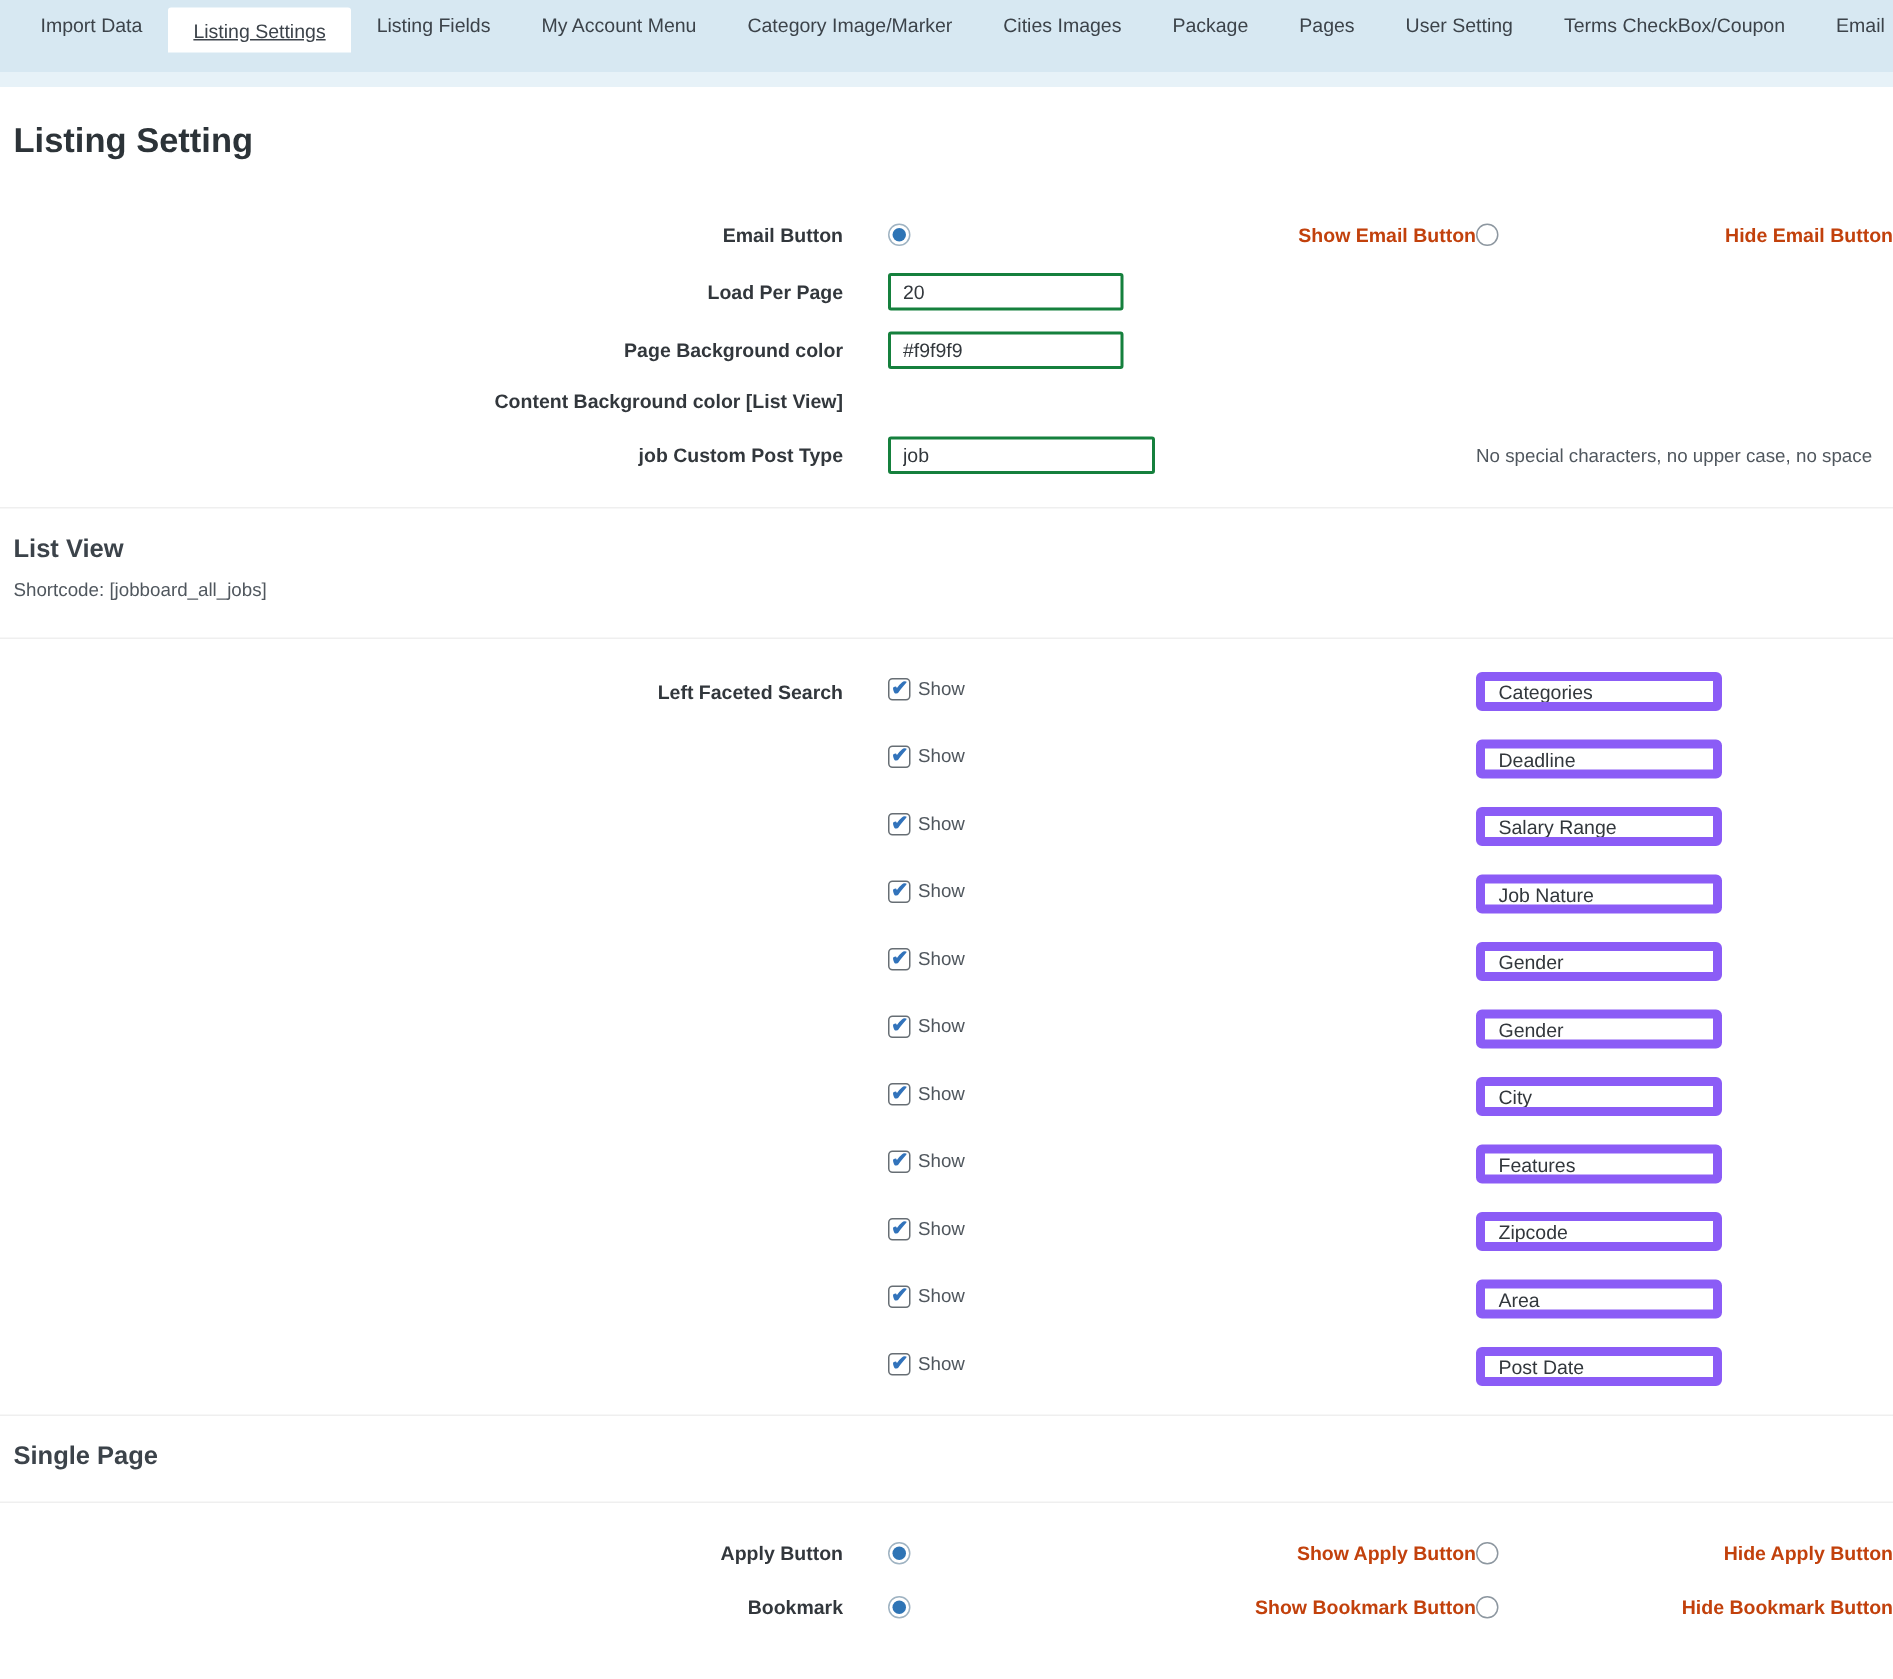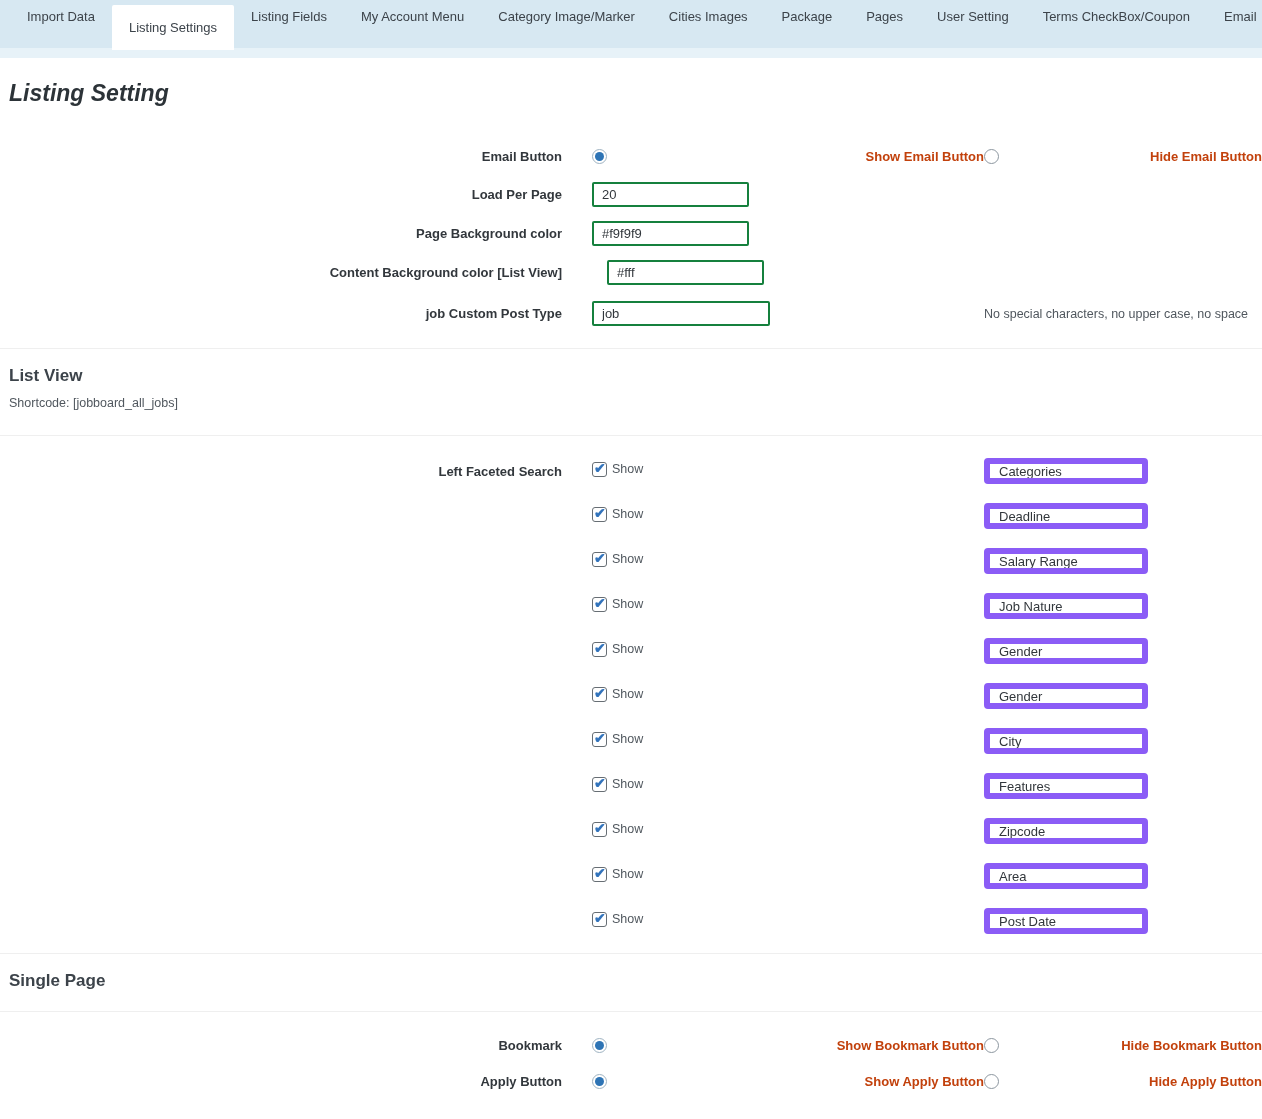--- a/index.html
+++ b/index.html
@@ -4,26 +4,26 @@
 <style>
   * { margin:0; padding:0; box-sizing:border-box; }
   html,body { width:1262px; height:1119px; overflow:hidden; background:#fff;
     font-family:"Liberation Sans", sans-serif; color:#32373c; }
 
   
   .tabbar { display:flex; align-items:flex-start; background:#d7e8f2; height:48px;
     padding-left:10px; position:relative; }
   .tab { height:33px; display:flex; align-items:center; padding:0 17px;
     font-size:13px; color:#3c434a; cursor:pointer; white-space:nowrap; }
-  .tab.active { background:#fff; height:45px; margin-top:5px; border-radius:2px 2px 0 0;
-    position:relative; z-index:2; }
+  .tab.active { background:#fff; height:30px; margin-top:5px; border-radius:2px 2px 0 0;
+    position:relative; z-index:2;text-decoration:underline; }
   .tabstrip { height:10px; background:#e7f2f8; }
 
   
-  .page-title { font-size:23px; font-weight:bold; color:#2c3338; margin:22px 0 0 9px;font-style:italic; }
+  .page-title { font-size:23px; font-weight:bold; color:#2c3338; margin:22px 0 0 9px; }
 
   .form { margin-top:42px; }
   .frow { display:grid; grid-template-columns:592px 392px 1fr; align-items:center; }
   .flabel { text-align:right; padding-right:30px; font-size:13px; font-weight:bold; color:#32373c; }
   .mb18 { margin-bottom:18px; }
   .mb14 { margin-bottom:14px; }
   .mb16 { margin-bottom:16px;gap:15px; }
 
   .radio-opt { display:flex; align-items:center; gap:3px; font-size:13px; font-weight:bold;
     color:#c2410c; cursor:pointer;justify-content:space-between; }
@@ -136,21 +136,20 @@
   </div>
 
   <div class="frow mb14">
     <div class="flabel">Page Background color</div>
     <div><input class="tinput w157" type="text" value="#f9f9f9" style=""></div>
     <div></div>
   </div>
 
   <div class="frow mb16">
     <div class="flabel">Content Background color [List View]</div>
-    <div><input class="tinput w157" type="text" value="#fff" style=""></div>
     <div></div>
   </div>
 
   <div class="frow">
     <div class="flabel">job Custom Post Type</div>
     <div><input class="tinput w178" type="text" value="job" style=""></div>
     <div class="note">No special characters, no upper case, no space</div>
   </div>
 </div>
 
@@ -282,43 +281,43 @@
       <div><input class="facet-input" type="text" value="Post Date" style=""></div>
     </div>
   </div>
 
 <hr class="divider" style="margin-top:1px;">
 <h2 class="sect-title">Single Page</h2>
 <hr class="divider" style="margin-top:20px;">
 
 <div class="single-rows">
   <div class="frow">
+    <div class="flabel">Apply Button</div>
+    <div>
+      <label class="radio-opt">
+        <span class="radio on"></span>
+        <span>Show Apply Button</span>
+      </label>
+    </div>
+    <div>
+      <label class="radio-opt">
+        <span class="radio"></span>
+        <span>Hide Apply Button</span>
+      </label>
+    </div>
+  </div>
+
+  <div class="frow">
     <div class="flabel">Bookmark</div>
     <div>
       <label class="radio-opt">
         <span class="radio on"></span>
         <span>Show Bookmark Button</span>
       </label>
     </div>
     <div>
       <label class="radio-opt">
         <span class="radio"></span>
         <span>Hide Bookmark Button</span>
       </label>
     </div>
   </div>
-
-  <div class="frow">
-    <div class="flabel">Apply Button</div>
-    <div>
-      <label class="radio-opt">
-        <span class="radio on"></span>
-        <span>Show Apply Button</span>
-      </label>
-    </div>
-    <div>
-      <label class="radio-opt">
-        <span class="radio"></span>
-        <span>Hide Apply Button</span>
-      </label>
-    </div>
-  </div>
 </div>
 
 </body></html>

